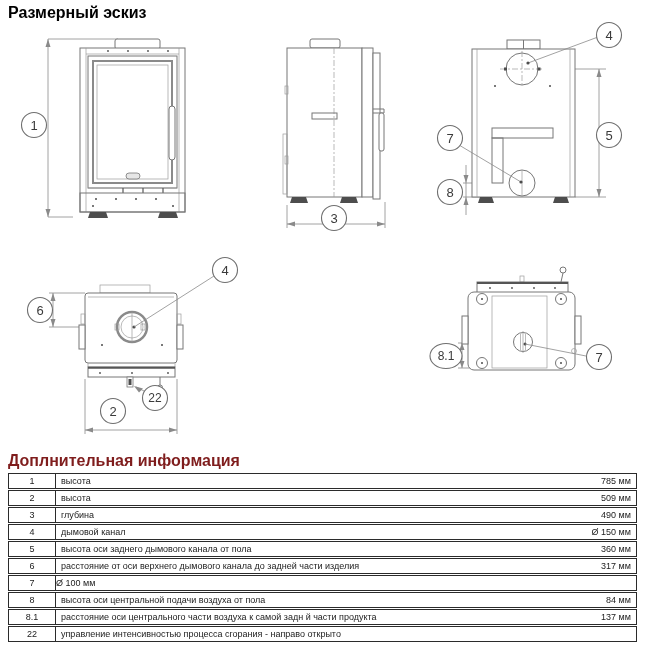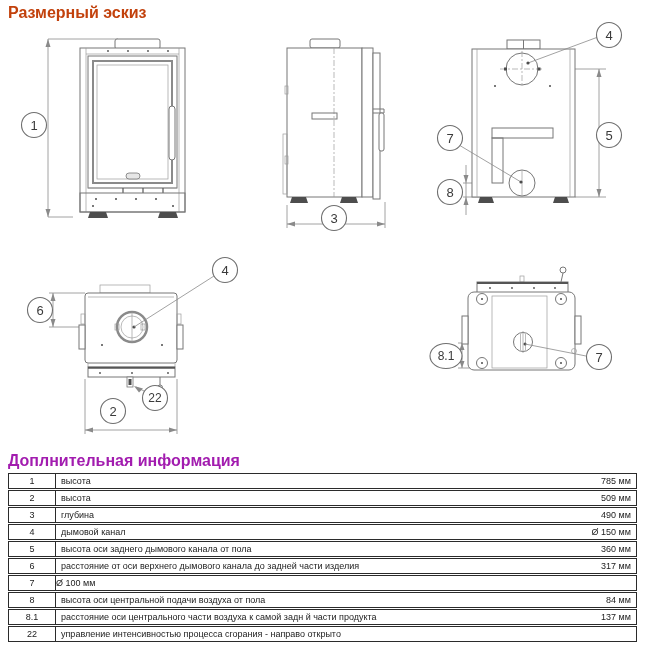--- a/index.html
+++ b/index.html
@@ -2,25 +2,25 @@
 <html><head>
 <meta charset="utf-8">
 <style>
   html,body{margin:0;padding:0;}
   body{
     width:650px;height:650px;position:relative;background:#ffffff;
     font-family:"Liberation Sans",sans-serif;overflow:hidden;
   }
   .h-title{
     position:absolute;left:8px;top:4px;margin:0;
-    font-size:16px;font-weight:bold;color:#c2410c;
+    font-size:16px;font-weight:bold;color:#000000;
   }
   .h-info{
     position:absolute;left:8px;top:452px;margin:0;
-    font-size:16px;font-weight:bold;color:#a21caf;
+    font-size:16px;font-weight:bold;color:#7f1d1d;
   }
   svg{position:absolute;overflow:visible;}
   svg text{
     font-family:"Liberation Sans",sans-serif;fill:#3a3a3a;
     text-anchor:middle;dominant-baseline:central;font-size:13px;
   }
   .ln{stroke:#777;stroke-width:1;fill:none;}
   .lnf{stroke:#777;stroke-width:1;fill:#fff;}
   .thin{stroke:#9c9c9c;stroke-width:0.7;fill:none;}
   .dim{stroke:#8a8a8a;stroke-width:0.8;fill:none;}

